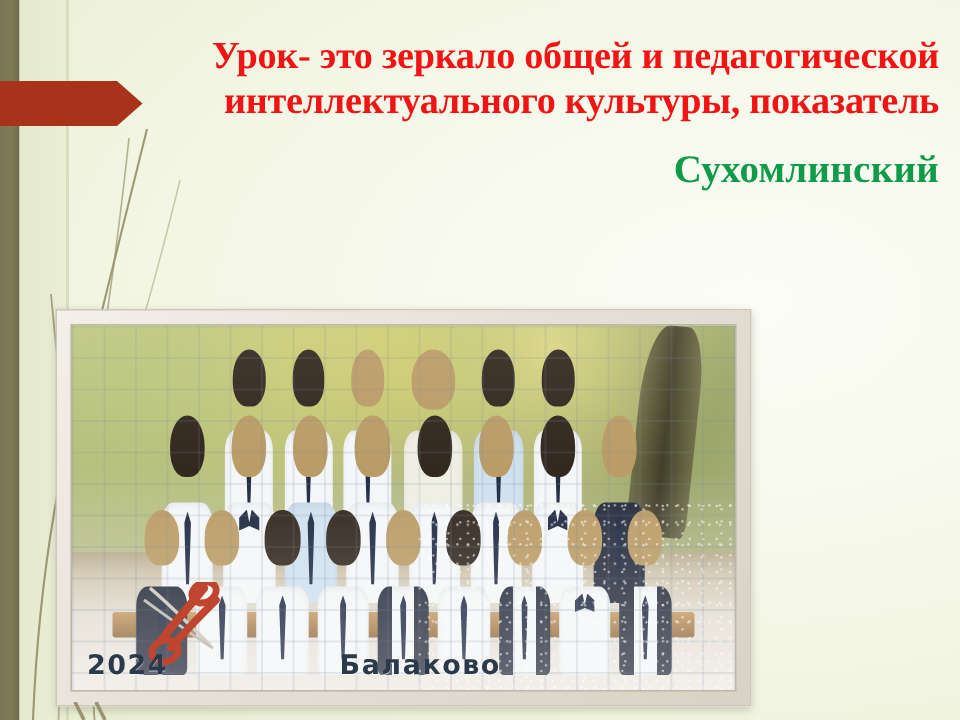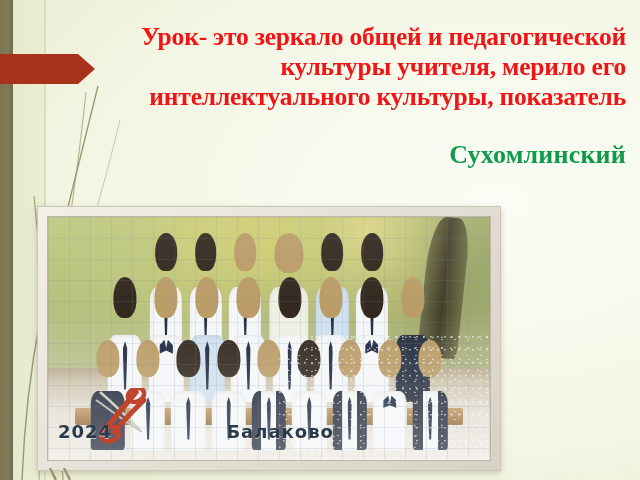--- a/index.html
+++ b/index.html
@@ -65,21 +65,21 @@
   .quote-line {
     color: #f01414;
     font-weight: bold;
     font-size: 25.5px;
     line-height: 30px;
     letter-spacing: -0.2px;
     white-space: nowrap;
     text-align: right;
   }
   .attribution {
-    margin-top: 28px;
+    margin-top: 16px;
     color: #0f9b4a;
     font-weight: bold;
     font-size: 26px;
     line-height: 30px;
     text-align: right;
     letter-spacing: 0.2px;
   }
 
   
   .photo-frame {
@@ -229,21 +229,21 @@
       radial-gradient(circle at 62% 70%, rgba(255,255,255,0.65) 0.6px, transparent 1px),
       radial-gradient(circle at 85% 22%, rgba(255,255,255,0.7) 0.6px, transparent 1px);
     background-size: 9px 11px, 13px 8px, 7px 13px;
     pointer-events: none;
     opacity: 0.85;
   }
 
   
   .photo-caption {
     position: absolute;
-    bottom: 18px;
+    bottom: 6px;
     color: #2b3a4a;
     font-family: "DejaVu Sans", sans-serif;
     font-weight: bold;
     letter-spacing: 1px;
     text-shadow: 0 1px 0 rgba(255,255,255,0.6);
     text-align: center;
   }
   .caption-year { left: 10px; font-size: 18px; }
   .caption-city { left: 48%; transform: translateX(-50%); font-size: 18px; margin-left: 20px; }
 
@@ -268,21 +268,20 @@
     <path d="M34 196 C 40 262, 48 330, 56 400 C 60 438, 62 462, 63 480" fill="none" stroke="#8d8a60" stroke-width="1.2" opacity="0.75"></path>
     <path d="M120 120 C 104 186, 86 246, 70 300" fill="none" stroke="#a3a077" stroke-width="1" opacity="0.55"></path>
   </svg>
 
   <svg class="arrow-banner" viewBox="0 0 95 30" preserveAspectRatio="none">
     <path d="M0 0 L78 0 L95 15 L78 30 L0 30 Z" fill="#a8331a"></path>
   </svg>
 
   <div class="quote-block">
     <div class="quote-line">Урок- это зеркало общей и педагогической</div>
-    <div class="quote-line">культуры учителя, мерило его</div>
     <div class="quote-line">интеллектуального культуры, показатель</div>
     <div class="attribution">Сухомлинский</div>
   </div>
 
   <div class="photo-frame">
     <div class="photo-inner">
       <div class="photo-scene">
         <div class="backdrop"></div>
         <div class="trunk"></div>
         <div class="ground"></div>

